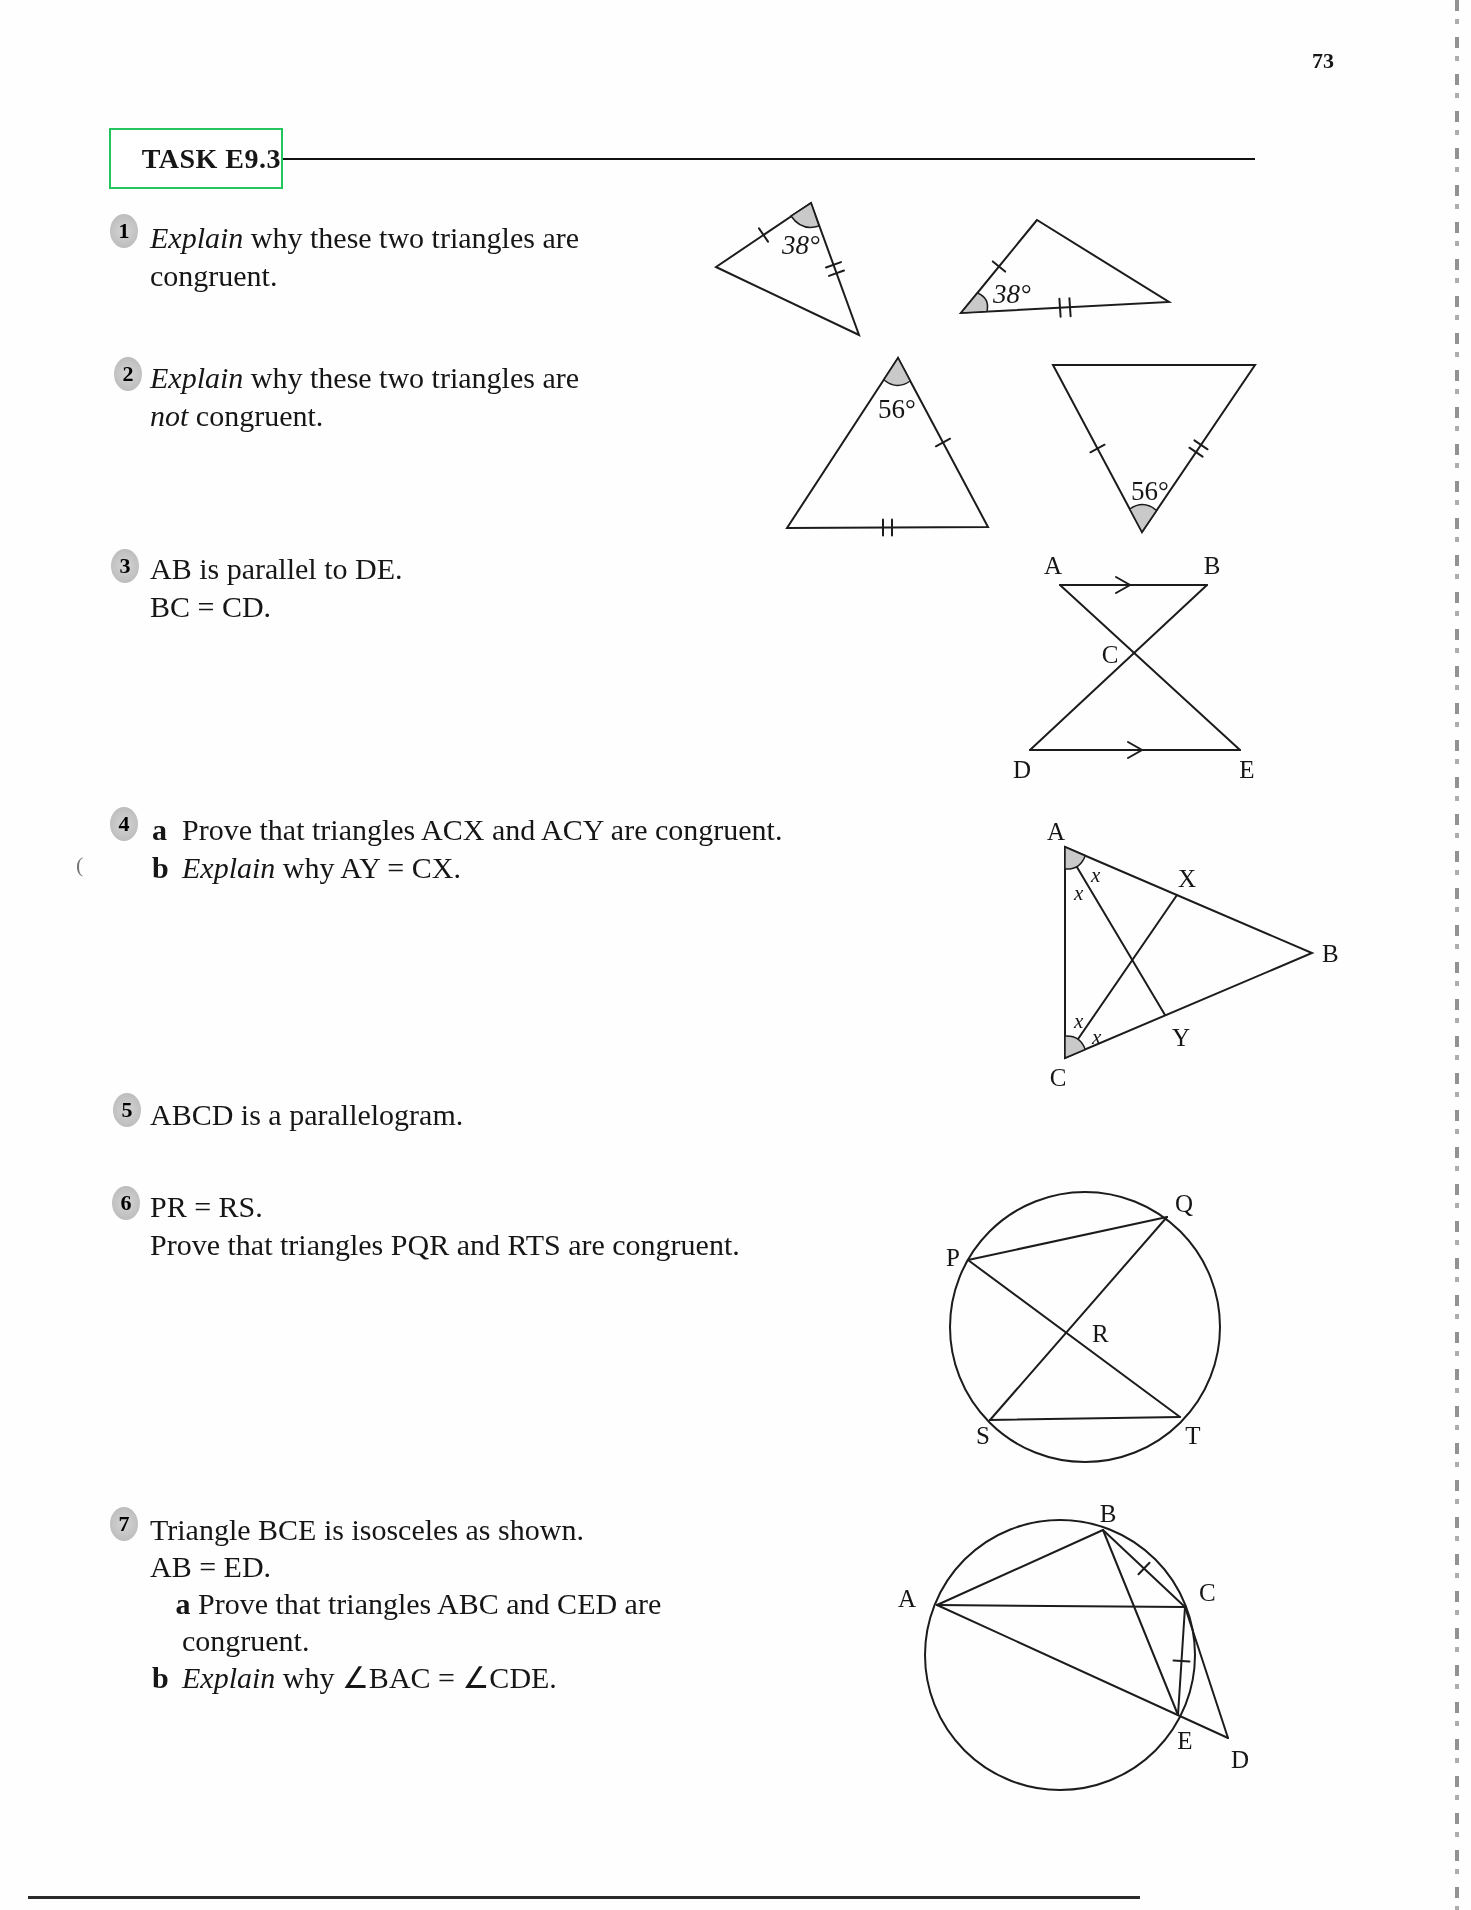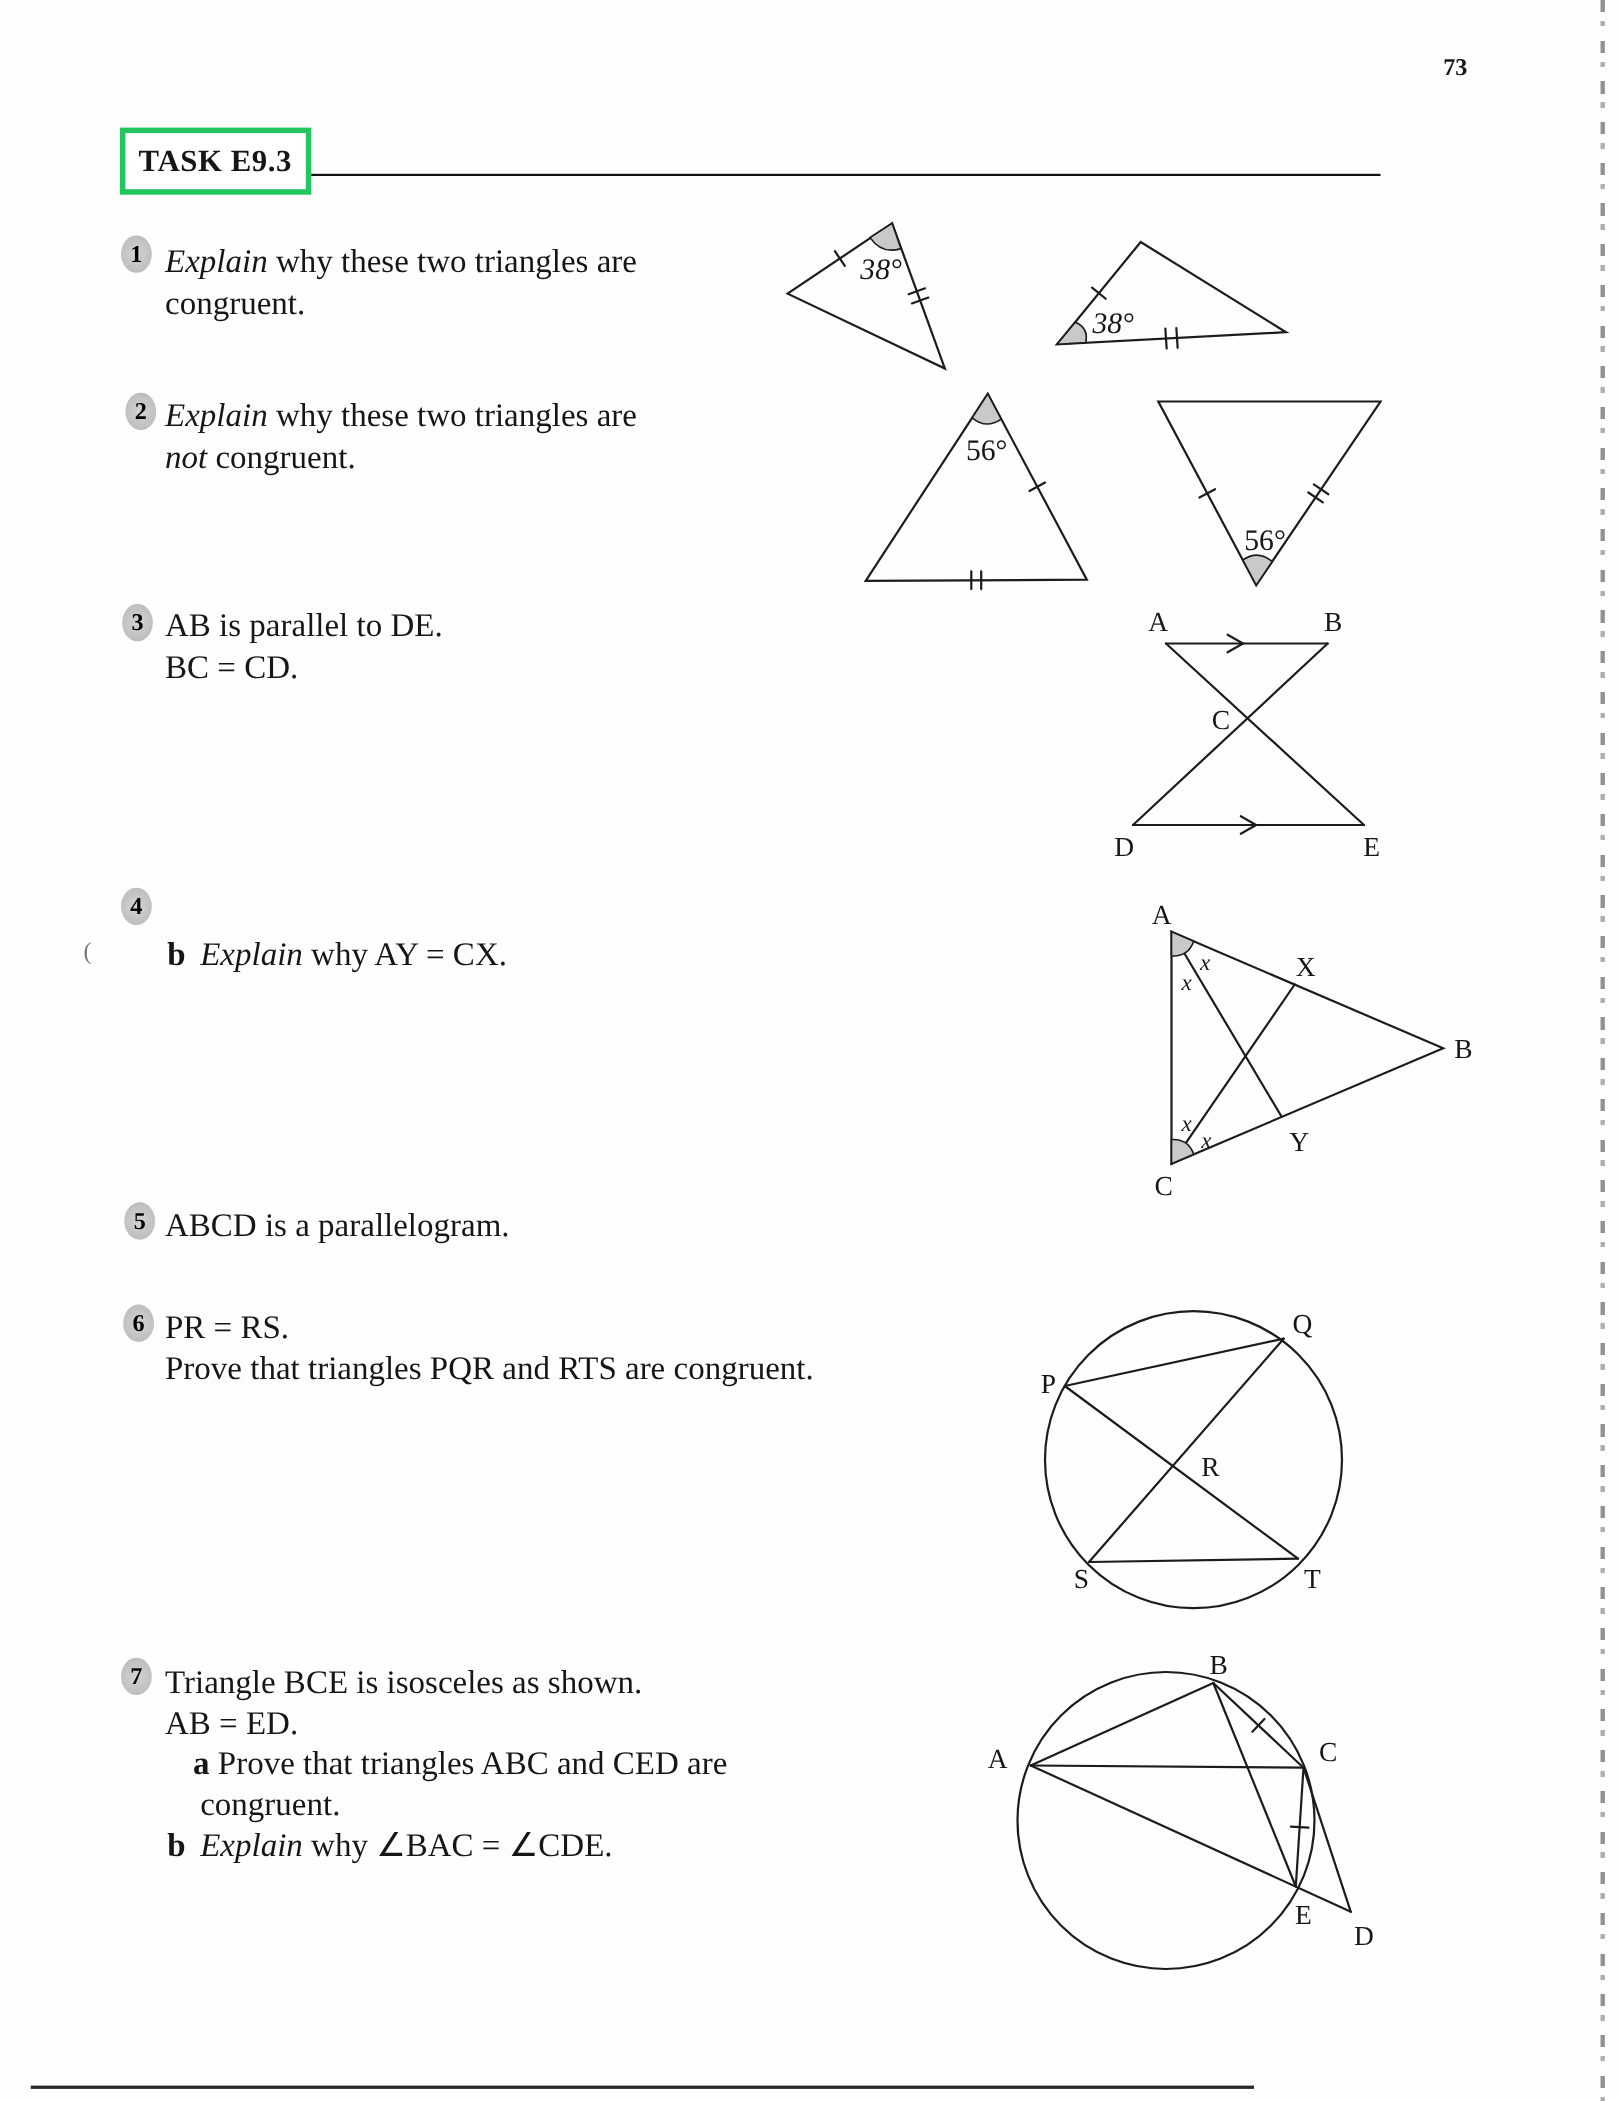--- a/index.html
+++ b/index.html
@@ -2,24 +2,24 @@
 <html><head>
 <meta charset="utf-8">
 <style>
   html,body{margin:0;padding:0;background:#e8e8e8;}
   .page{
     position:relative;width:1471px;height:1910px;background:#fefefe;
     font-family:"Liberation Serif",serif;color:#161616;overflow:hidden;margin:0 auto;
   }
   .pageno{position:absolute;left:1312px;top:48px;font-weight:bold;font-size:22px;text-align:center;}
   .taskbox{
-    position:absolute;left:109px;top:116px;width:174px;height:61px;
-    border:5px solid #22c55e;box-sizing:border-box;background:#fff;
+    position:absolute;left:109px;top:128px;width:174px;height:61px;
+    border:2px solid #22c55e;box-sizing:border-box;background:#fff;
     display:flex;align-items:center;padding-left:12px;
-    font-weight:bold;font-size:28px;letter-spacing:0.5px;
+    font-weight:bold;font-size:28px;letter-spacing:0.5px;justify-content:flex-end;
   }
   .taskrule{position:absolute;left:283px;top:158px;width:972px;height:2px;background:#111;}
   .badge{
     position:absolute;width:28px;height:34px;border-radius:50%;
     background:radial-gradient(circle,#d4d4d4 0%,#bdbdbd 75%);
     display:flex;align-items:center;justify-content:center;
     font-weight:bold;font-size:22px;color:#000;
   }
   .tline{position:absolute;font-size:30px;white-space:nowrap;line-height:1.2;}
   .it{font-style:italic;}
@@ -121,20 +121,21 @@
       <text class="vtx" x="1212" y="574" text-anchor="middle">B</text>
       <text class="vtx" x="1110" y="663" text-anchor="middle">C</text>
       <text class="vtx" x="1022" y="778" text-anchor="middle">D</text>
       <text class="vtx" x="1247" y="778" text-anchor="middle">E</text>
     </svg>
   </div>
 
   <div class="badge" style="left:110px;top:807px;">
     <span>4</span>
   </div>
+  <div class="tline" style="left:152px;top:812px;"><span class="ilabel">a</span><span>Prove that triangles ACX and ACY are congruent.</span></div>
   <div class="tline" style="left:152px;top:850px;"><span class="ilabel">b</span><span class="it">Explain</span><span> why AY = CX.</span></div>
 
   <div class="fig" style="left:1040px;top:815px;">
     <svg width="310" height="280" viewBox="1040 815 310 280">
       <polygon points="1065,847 1312,953 1065,1058"></polygon>
       <line x1="1065" y1="847" x2="1165" y2="1015"></line>
       <line x1="1065" y1="1058" x2="1177" y2="895"></line>
       <path class="wedge" d="M1065,847 L1065,869 Q1080.1,870 1085.2,855.7 Z"></path>
       <path class="wedge" d="M1065,1058 L1065,1036 Q1080.2,1035.1 1085.2,1049.4 Z"></path>
       <text class="xs" x="1091" y="882">x</text>

